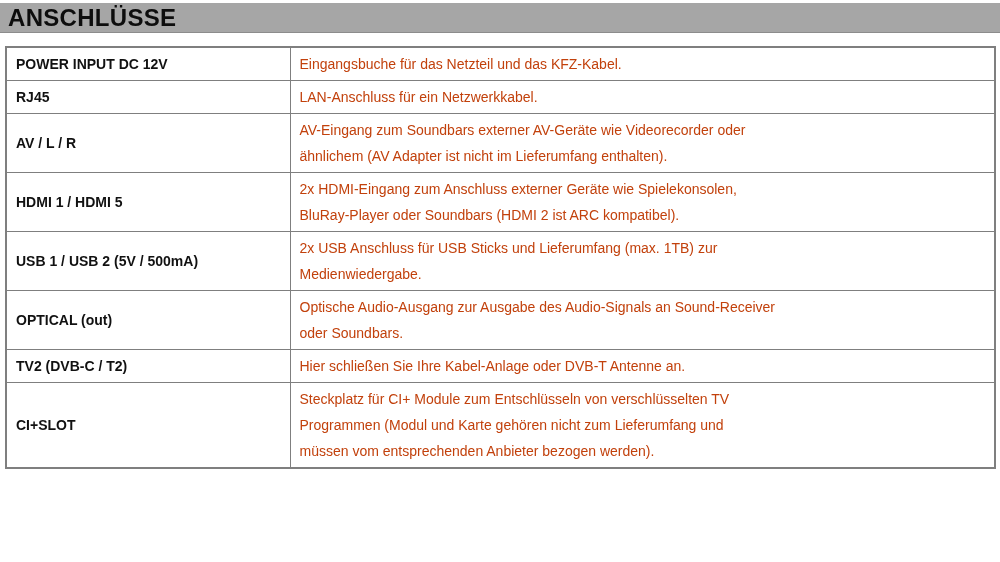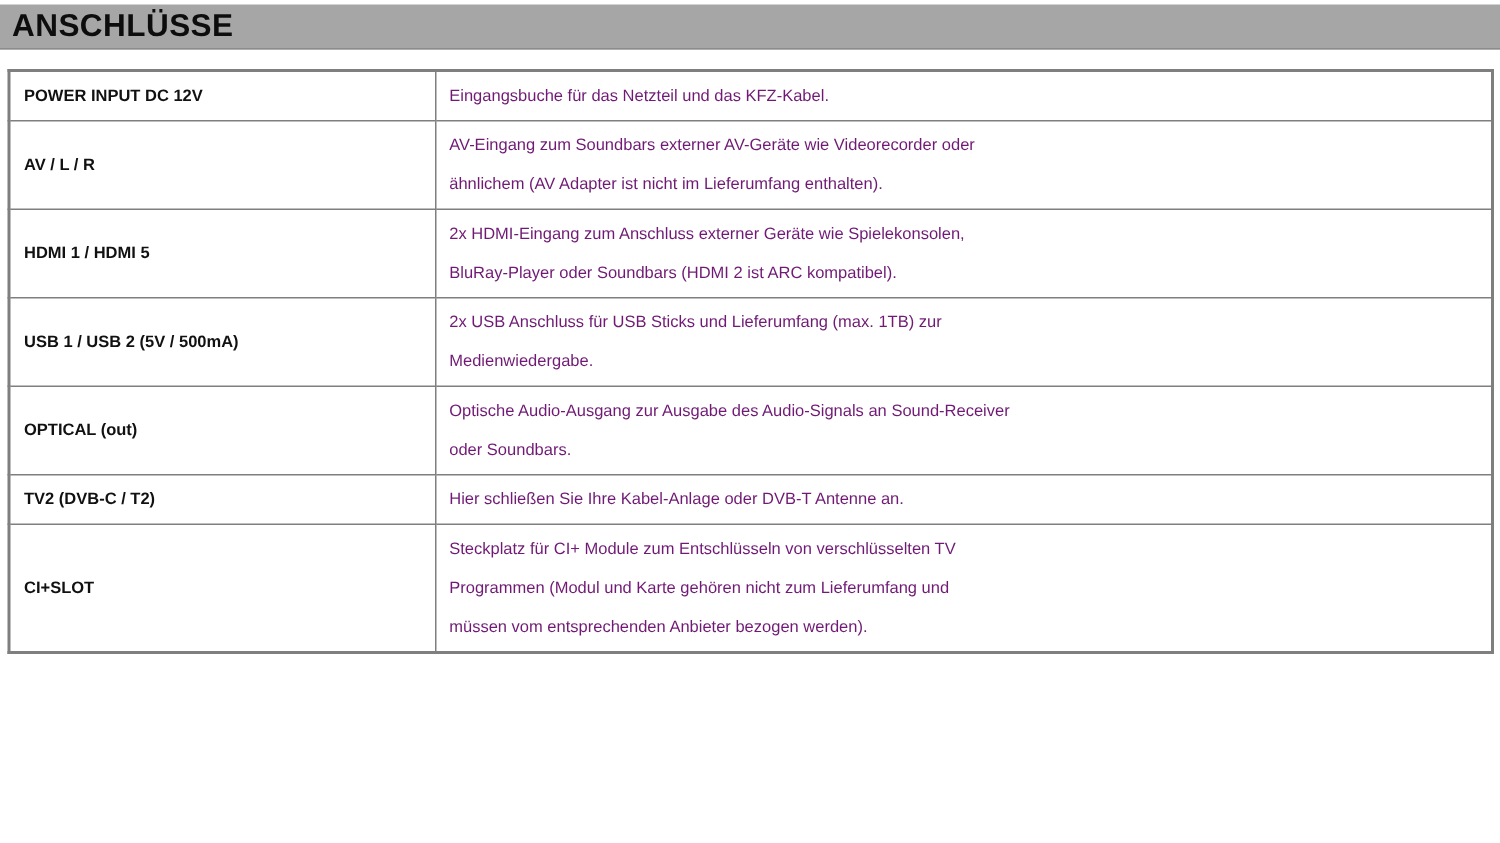--- a/index.html
+++ b/index.html
@@ -20,67 +20,71 @@
     margin-top:3px;
     background:var(--header-bg);
     height:30px;
     display:flex;
     align-items:center;
     padding-left:8px;
     border-bottom:1px solid #8c8c8c;
     box-sizing:border-box;
   }
   .section-header .title{
-    font-size:21px;
+    font-size:24px;
     font-weight:bold;
     color:#0d0d0d;
     letter-spacing:0.3px;
   }
   table.connections{
     border-collapse:collapse;
     table-layout:fixed;
     margin:13px 4px 0 5px;
     width:991px;
     border:2px solid var(--border-col);
   }
   table.connections td{
     border:1px solid var(--border-col);
-    font-size:11px;
+    font-size:14px;
     line-height:26px;
     padding:3px 9px;
     vertical-align:middle;
     box-sizing:border-box;
   }
   td.cell-label{
     width:284px;
     font-weight:bold;
     font-size:16px;
     color:#111111;
   }
   td.cell-desc{
     white-space:pre-line;
-    color:#701a75;
+    color:#c2410c;
   }
 </style>
 </head>
 <body>
 
 <div class="page">
 
   <div class="section-header">
     <span class="title">ANSCHLÜSSE</span>
   </div>
 
   <table class="connections">
     <tbody>
   <tr>
     <td class="cell-label">POWER INPUT DC 12V</td>
     <td class="cell-desc">Eingangsbuche für das Netzteil und das KFZ-Kabel.</td>
   </tr>
 
+  <tr>
+    <td class="cell-label">RJ45</td>
+    <td class="cell-desc">LAN-Anschluss für ein Netzwerkkabel.</td>
+  </tr>
 
   <tr>
     <td class="cell-label">AV / L / R</td>
     <td class="cell-desc">AV-Eingang zum Soundbars externer AV-Geräte wie Videorecorder oder
 ähnlichem (AV Adapter ist nicht im Lieferumfang enthalten).</td>
   </tr>
 
   <tr>
     <td class="cell-label">HDMI 1 / HDMI 5</td>
     <td class="cell-desc">2x HDMI-Eingang zum Anschluss externer Geräte wie Spielekonsolen,

